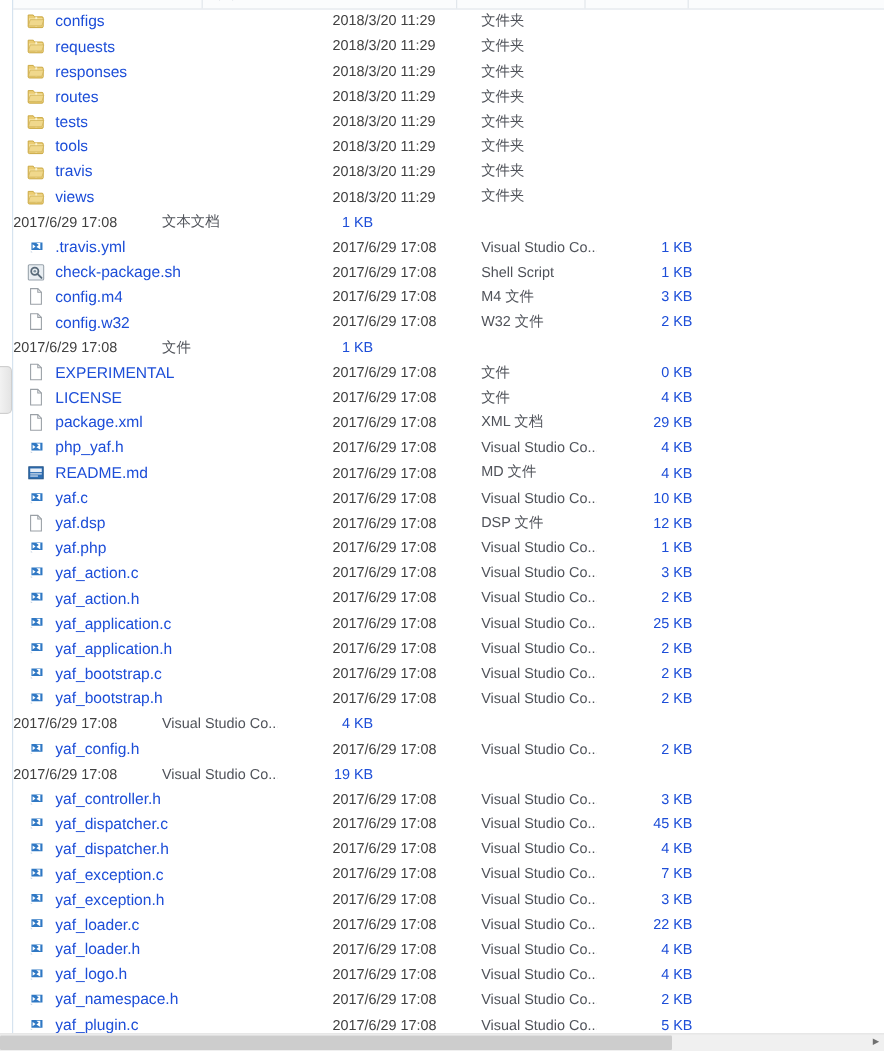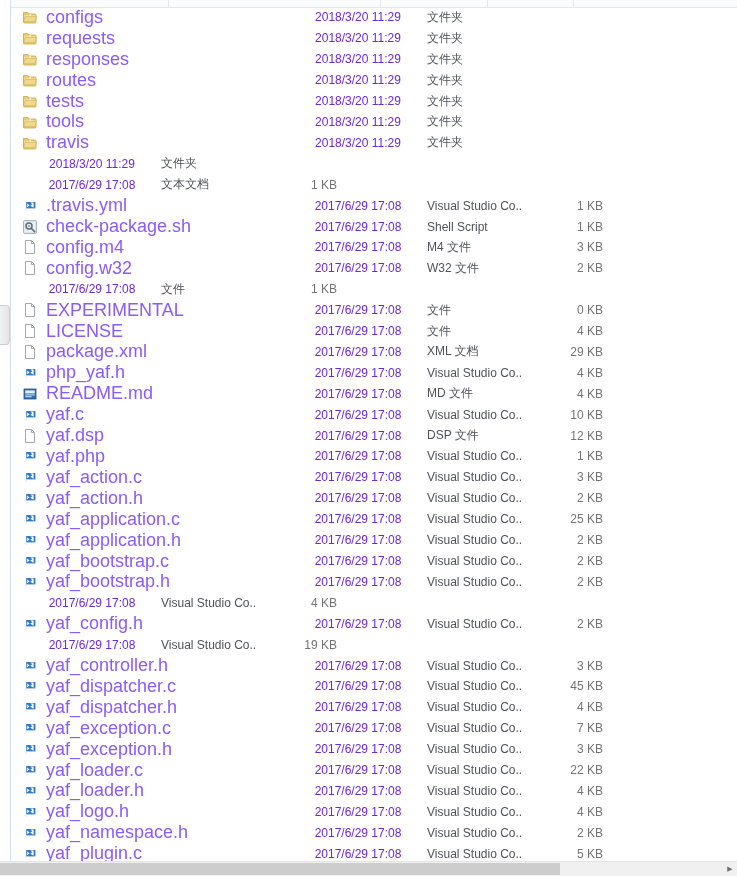--- a/index.html
+++ b/index.html
@@ -102,42 +102,41 @@
   .cell-name {
     width: 266px;
     display: flex;
     align-items: center;
     padding-left: 11px;
     box-sizing: border-box;
     overflow: hidden;
   }
   .cell-date {
     width: 110px;
-    color: #6d28d9;
-    text-align: center;
+    color: #404040;
+    text-align: left;
     box-sizing: border-box;
-    margin-left: 26px;
   }
   .cell-type {
     width: 110px;
     color: #50535a;
     padding-left: 14px;
     box-sizing: border-box;
     overflow: hidden;
   }
   .cell-size {
     width: 80px;
-    color: #737373;
+    color: #1d4ed8;
     text-align: right;
     box-sizing: border-box;
   }
 
   .fname {
-    color: #8b5cf6;
-    font-size: 18px;
+    color: #1d4ed8;
+    font-size: 13px;
     overflow: hidden;
     text-overflow: ellipsis;
   }
 
   
   .ico {
     width: 16px;
     height: 16px;
     margin-right: 8px;
     flex: 0 0 16px;
@@ -301,20 +300,31 @@
               <path d="M1.6 12.6l1.6-5.2h11.3l-1.6 5.2z" fill="#f0d88c" stroke="#cdae51" stroke-width=".6"></path>
             </svg>
           </span>
           <span class="fname">travis</span>
         </div>
         <div class="cell-date">2018/3/20 11:29</div>
         <div class="cell-type">文件夹</div>
         <div class="cell-size"></div>
       </div>
       <div class="row">
+        <div class="cell-name">
+          <span class="ico">
+            <svg width="16" height="16" viewBox="0 0 16 16">
+              <path d="M1.5 3.5h4.2l1.1 1.5H13a1 1 0 0 1 1 1v7a1 1 0 0 1-1 1H2.5a1 1 0 0 1-1-1z" fill="#eccd73" stroke="#c9a63f" stroke-width=".8"></path>
+              <path d="M2.2 6.2h11.2v6.6H2.2z" fill="#f5e3a4"></path>
+              <path d="M7.4 5.0h1.6v8.0H7.4z" fill="#fdf6d8" opacity=".85"></path>
+              <path d="M1.6 12.6l1.6-5.2h11.3l-1.6 5.2z" fill="#f0d88c" stroke="#cdae51" stroke-width=".6"></path>
+            </svg>
+          </span>
+          <span class="fname">views</span>
+        </div>
         <div class="cell-date">2018/3/20 11:29</div>
         <div class="cell-type">文件夹</div>
         <div class="cell-size"></div>
       </div>
       <div class="row">
         <div class="cell-date">2017/6/29 17:08</div>
         <div class="cell-type">文本文档</div>
         <div class="cell-size">1 KB</div>
       </div>
       <div class="row">

